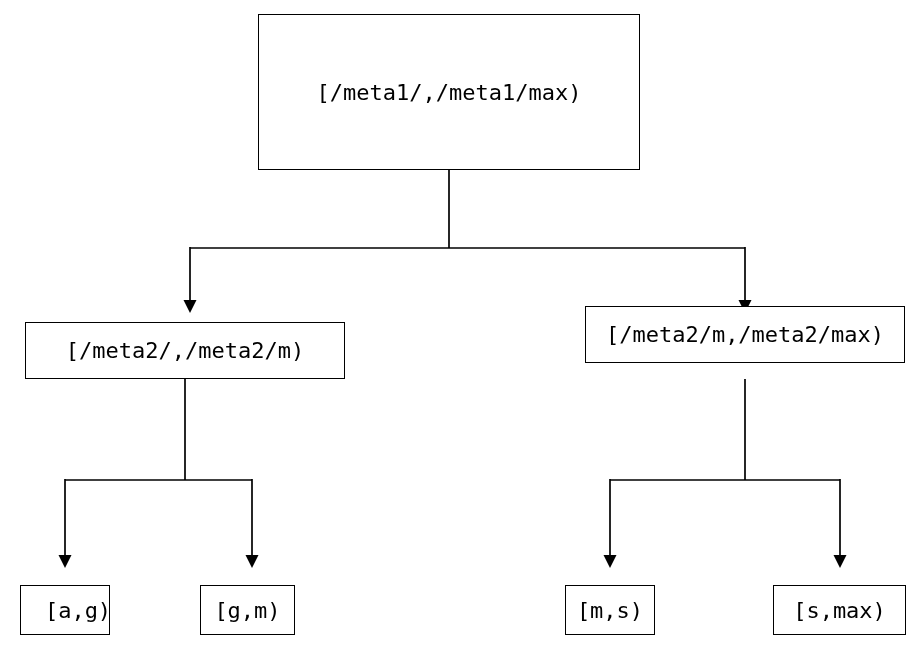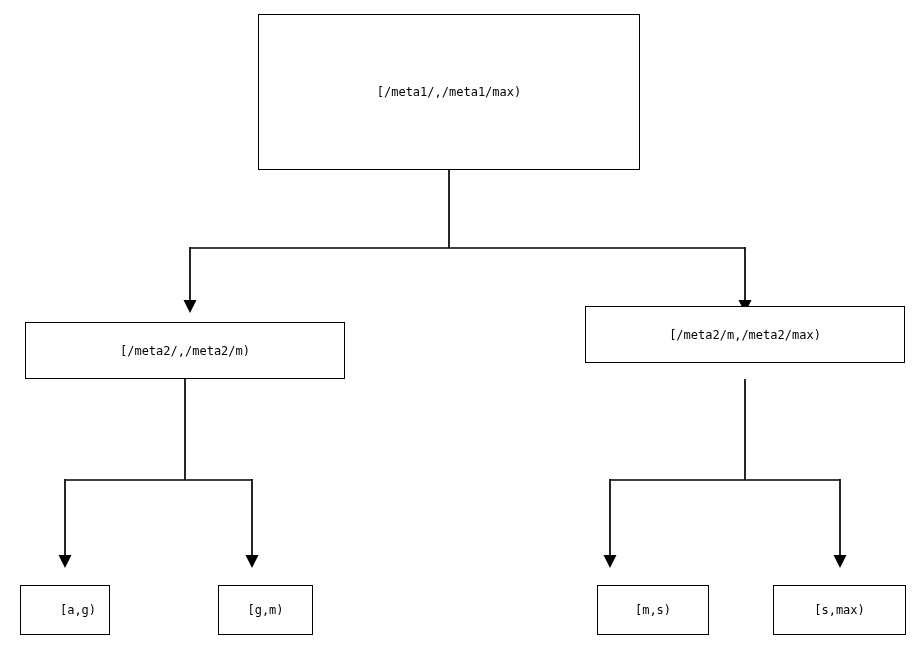--- a/index.html
+++ b/index.html
@@ -23,30 +23,30 @@
   .connectors polygon { fill: #000000; stroke: none; }
 
   .node {
     position: absolute;
     border: 1.5px solid #000000;
     background: #ffffff;
     color: #000000;
     display: flex;
     align-items: center;
     justify-content: center;
-    font-size: 12px;
+    font-size: 22px;
     white-space: nowrap;
   }
 
   .node-root  { left: 258px; top: 14px;  width: 382px; height: 156px; }
   .node-left  { left: 25px;  top: 322px; width: 320px; height: 57px;  }
   .node-right { left: 585px; top: 306px; width: 320px; height: 57px;  }
   .leaf-ag    { left: 20px;  top: 585px; width: 90px;  height: 50px; padding-left: 26px;  }
-  .leaf-gm    { left: 218px; top: 585px; width: 95px;  height: 50px; align-items: center;  }
-  .leaf-ms    { left: 565px; top: 585px; width: 112px;  height: 50px; margin-left: 32px;  }
+  .leaf-gm    { left: 200px; top: 585px; width: 95px;  height: 50px; align-items: center;  }
+  .leaf-ms    { left: 565px; top: 585px; width: 90px;  height: 50px;  }
   .leaf-smax  { left: 773px; top: 585px; width: 133px; height: 50px; text-align: right;  }
 </style>
 </head>
 <body>
 
 <div class="canvas">
 
   <svg class="connectors" viewBox="0 0 912 652" xmlns="http://www.w3.org/2000/svg">
 
     <line x1="449" y1="170" x2="449" y2="248"></line>

